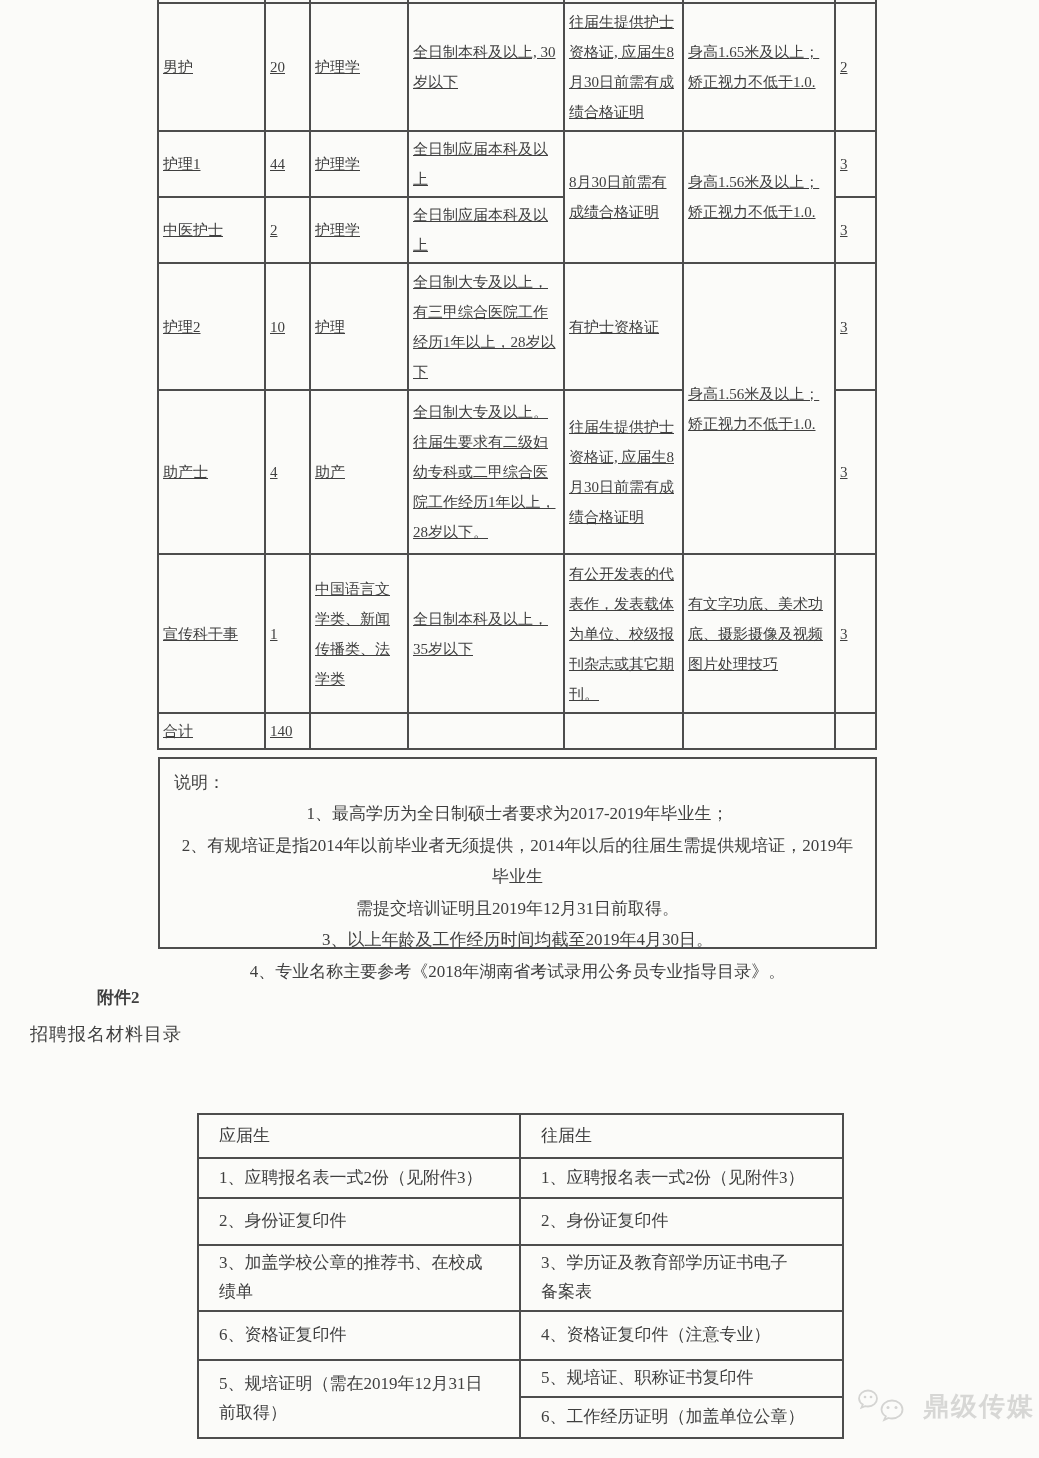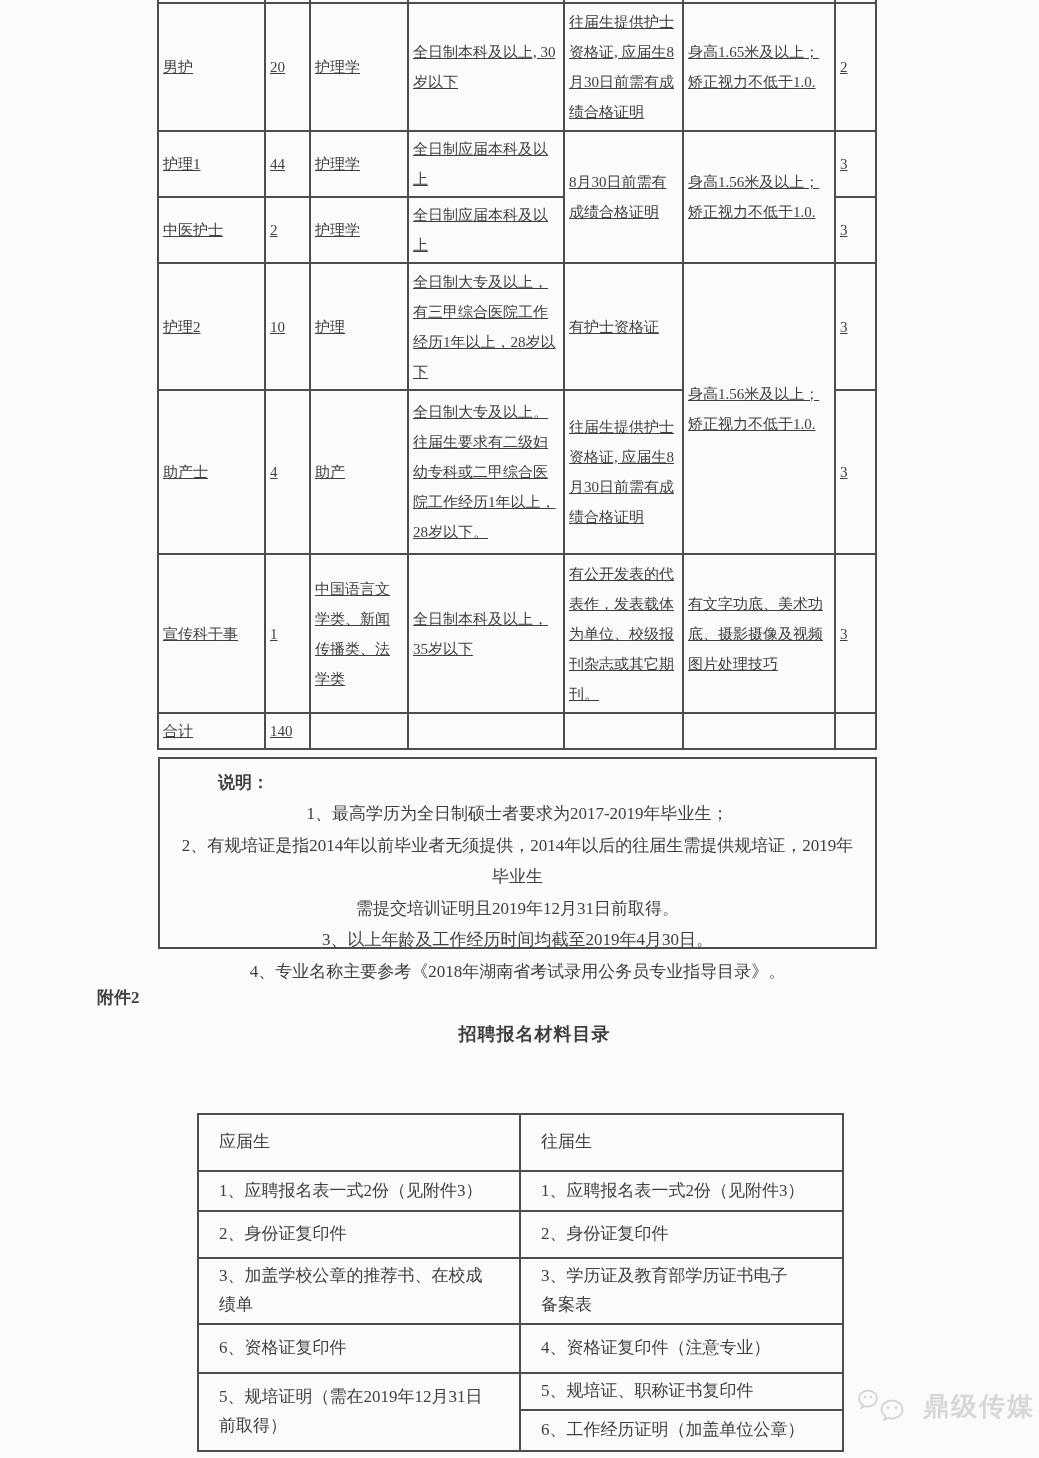--- a/index.html
+++ b/index.html
@@ -42,31 +42,31 @@
 
   
   .notes{
     position:absolute;left:158px;top:757px;width:719px;height:192px;
     box-sizing:border-box;
     border:2px solid #4d4d4d;
     padding:8px 14px 0 14px;
     font-size:17px;
     line-height:1.85;
   }
-  .notes .nt{font-weight:bold;margin-left:44px;}
+  .notes .nt{font-weight:normal;}
   .notes .ni{white-space:pre-wrap;text-align:center;}
 
   
   .att-label{
     position:absolute;left:97px;top:986px;
     font-size:17px;font-weight:bold;
   }
   .att-title{
     position:absolute;left:30px;right:0;top:1022px;
-    text-align:center;font-size:18px;font-weight:bold;letter-spacing:1px;
+    text-align:left;font-size:18px;font-weight:normal;letter-spacing:1px;
   }
   .att-subtitle{
     position:absolute;left:30px;right:0;top:1056px;
     text-align:center;font-size:16px;letter-spacing:1px;
   }
 
   
   table.materials{
     position:absolute;left:197px;top:1113px;
     border-collapse:collapse;table-layout:fixed;
@@ -75,21 +75,21 @@
     border:2px solid #4d4d4d;
     padding:3px 10px 3px 20px;
     font-size:17px;
     line-height:1.7;
     vertical-align:middle;
     text-align:left;
     white-space:pre-wrap;
     word-break:break-all;
     overflow:hidden;
   }
-  tr.m-head{height:57px}
+  tr.m-head{height:44px}
   tr.m-r1{height:40px}
   tr.m-r2{height:47px}
   tr.m-r3{height:62px}
   tr.m-r4{height:49px}
   tr.m-r5{height:36px}
   tr.m-r6{height:41px}
 
   
   .watermark{
     position:absolute;left:858px;top:1388px;

